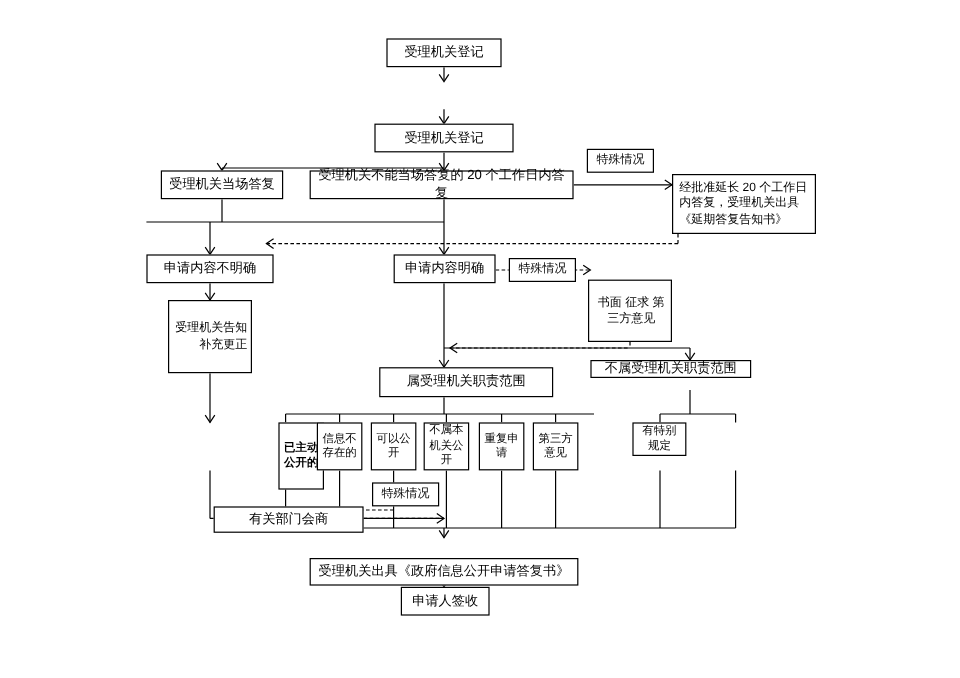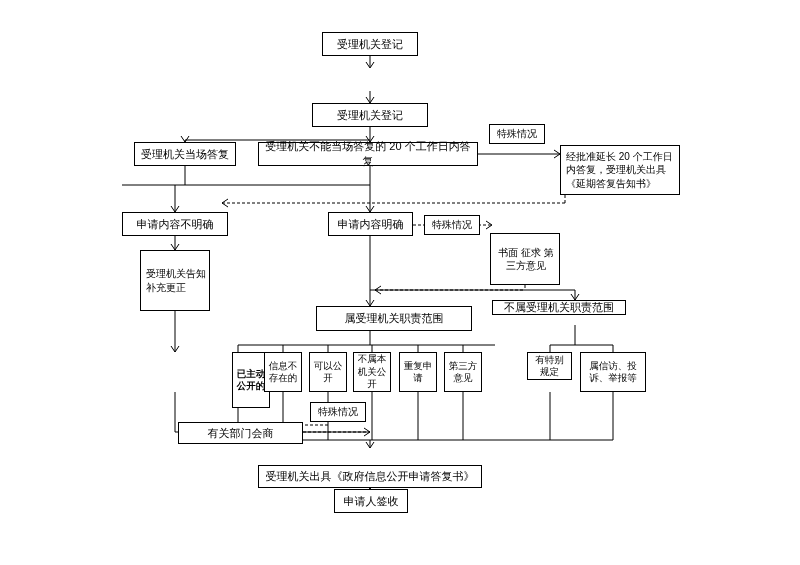--- a/index.html
+++ b/index.html
@@ -166,42 +166,41 @@
   <div class="node small" style="left:560px; top:145px; width:120px; height:50px; justify-content:flex-start; text-align:left; padding-left:5px;">经批准延长 20 个工作日内答复，受理机关出具《延期答复告知书》</div>
 
   <div class="node" style="left:122px; top:212px; width:106px; height:24px;">申请内容不明确</div>
 
   <div class="node" style="left:328px; top:212px; width:85px; height:24px;">申请内容明确</div>
 
   <div class="node small" style="left:424px; top:215px; width:56px; height:20px;">特殊情况</div>
 
   <div class="node small" style="left:490px; top:233px; width:70px; height:52px; justify-content:flex-start; text-align:center; padding-left:5px;">书面 征求 第三方意见</div>
 
-  <div class="node small" style="left:140px; top:250px; width:70px; height:61px; justify-content:flex-start; text-align:left; padding-left:5px;">受理机关告知补充更正</div>
-
-
-  <div class="node" style="left:316px; top:306px; width:156px; height:25px;">属受理机关职责范围</div>
+  <div class="node small" style="left:140px; top:250px; width:70px; height:61px; justify-content:flex-start; text-align:right; padding-left:5px;">受理机关告知补充更正</div>
+
+
+  <div class="node" style="left:316px; top:306px; width:145px; height:25px;">属受理机关职责范围</div>
 
   <div class="node" style="left:492px; top:300px; width:134px; height:15px;">不属受理机关职责范围</div>
 
   <div class="node tiny" style="left:232px; top:352px; width:38px; height:56px;font-weight:bold;">已主动公开的</div>
 
   <div class="node tiny" style="left:264px; top:352px; width:38px; height:40px;">信息不存在的</div>
 
   <div class="node tiny" style="left:309px; top:352px; width:38px; height:40px;">可以公开</div>
 
   <div class="node tiny" style="left:353px; top:352px; width:38px; height:40px;">不属本机关公开</div>
 
   <div class="node tiny" style="left:399px; top:352px; width:38px; height:40px;">重复申请</div>
 
   <div class="node tiny" style="left:444px; top:352px; width:38px; height:40px;">第三方意见</div>
 
   <div class="node tiny" style="left:527px; top:352px; width:45px; height:28px;">有特别规定</div>
 
-  <div class="node tiny" style="left:580px; top:352px; width:66px; height:40px;">属信访、投诉、举报等</div>
 
   <div class="node small" style="left:310px; top:402px; width:56px; height:20px;">特殊情况</div>
 
   <div class="node" style="left:178px; top:422px; width:125px; height:22px;">有关部门会商</div>
 
   <div class="node" style="left:258px; top:448px; width:224px; height:23px;margin-top:17px;">受理机关出具《政府信息公开申请答复书》</div>
 
   <div class="node" style="left:334px; top:489px; width:74px; height:24px;">申请人签收</div>
 
 </div>

